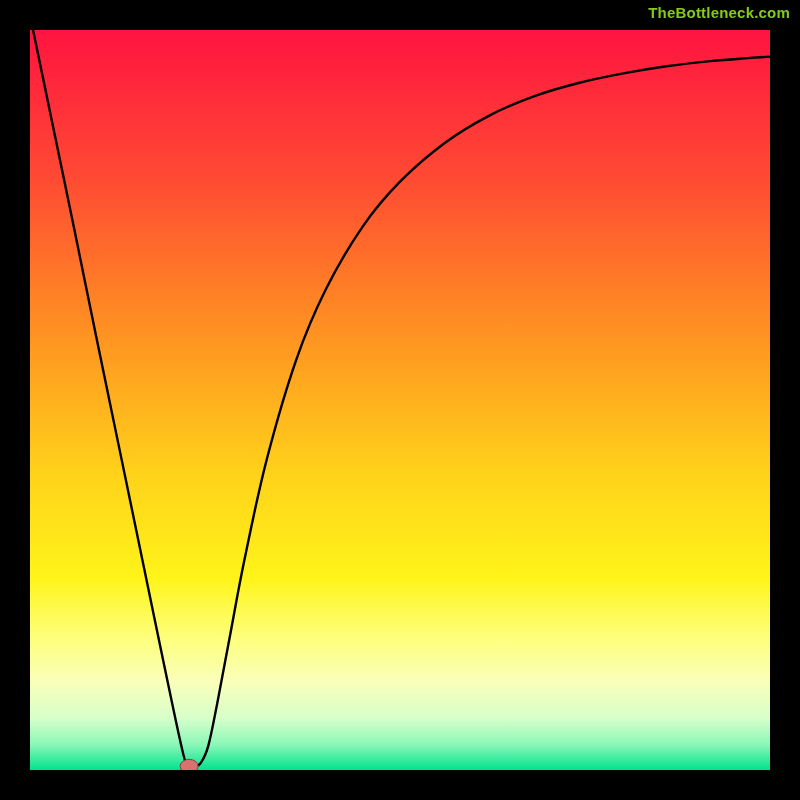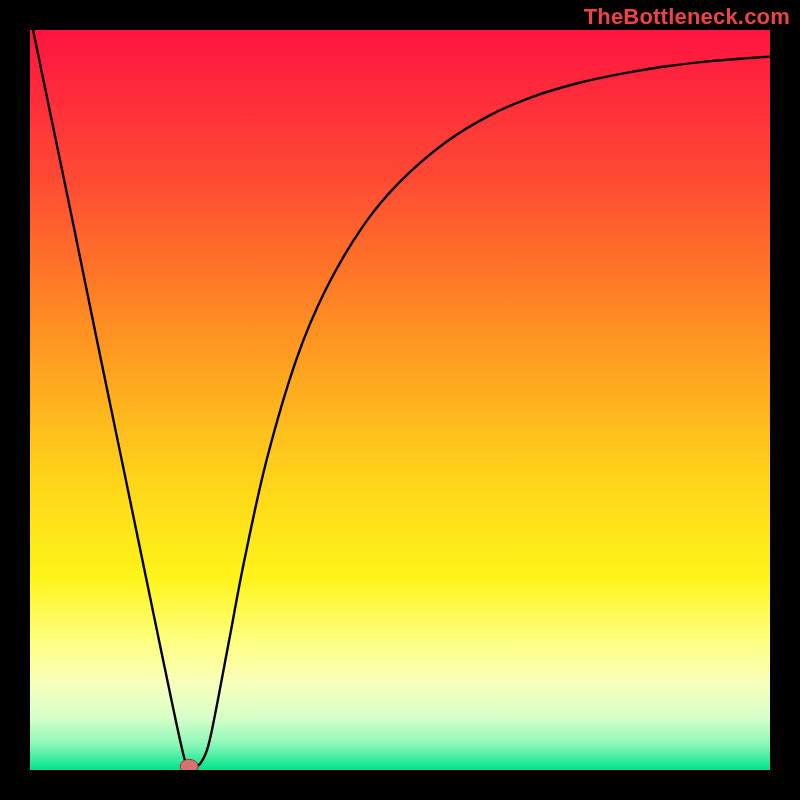--- a/index.html
+++ b/index.html
@@ -22,22 +22,22 @@
     position: absolute;
     left: 30px;
     top: 30px;
     width: 740px;
     height: 740px;
   }
   .watermark {
     position: absolute;
     top: 4px;
     right: 10px;
-    color: #ef4444;
-    font-size: 22px;
+    color: #84cc16;
+    font-size: 15px;
     font-weight: 600;
     letter-spacing: 0.2px;
     user-select: none;
   }
 </style>
 </head>
 <body>
 
 <div class="frame">
   <div class="watermark">TheBottleneck.com</div>

